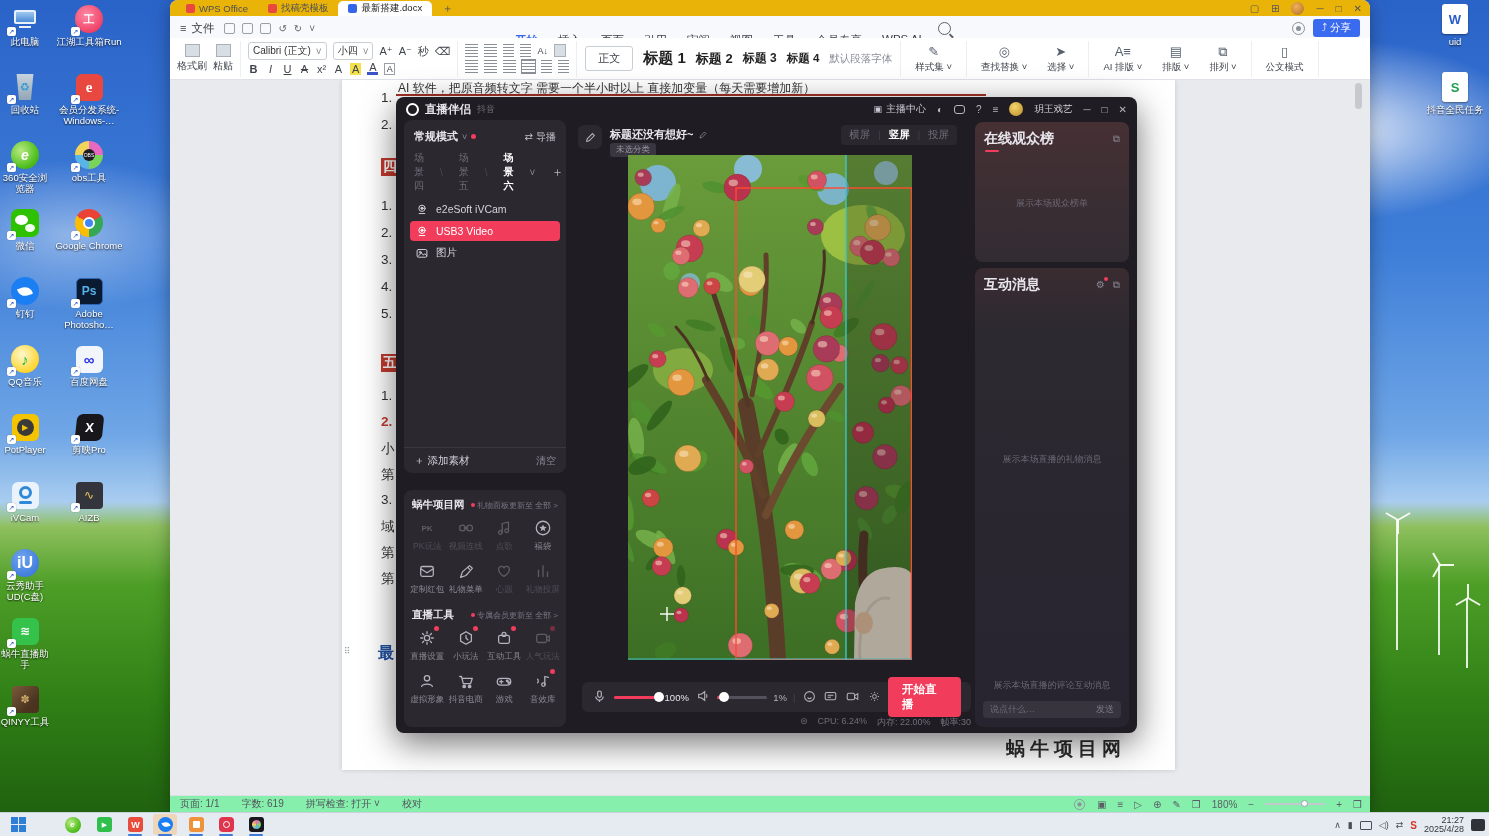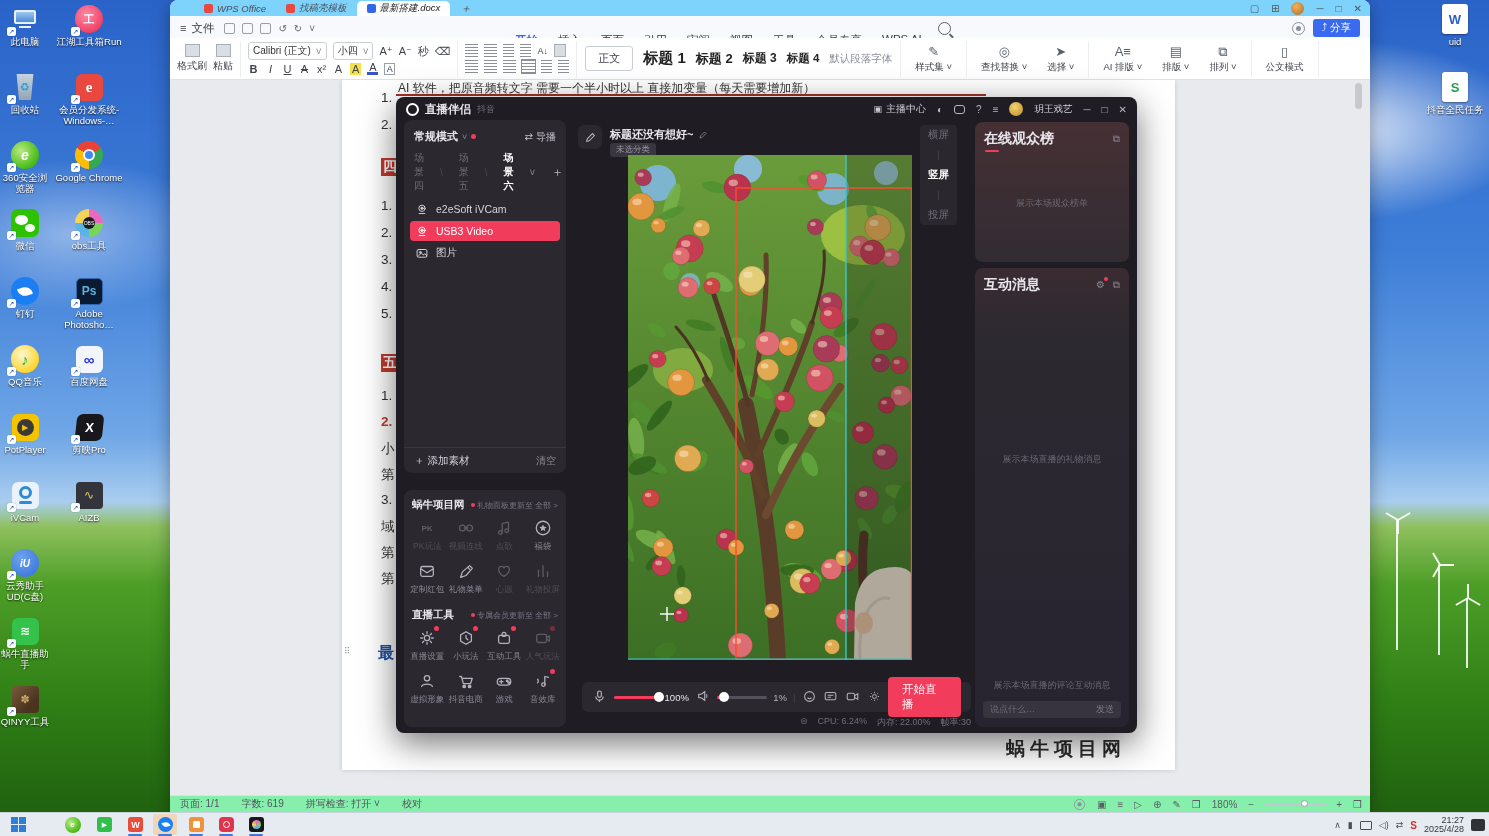--- a/index.html
+++ b/index.html
@@ -14,21 +14,21 @@
   #dright{right:2px;width:64px;top:4px;}
   .dicon{width:100%;height:68px;display:flex;flex-direction:column;align-items:center;cursor:default;}
   .dicon .ig{width:30px;height:30px;position:relative;display:flex;flex-direction:column;align-items:center;justify-content:center;}
   .dicon .sc{position:absolute;left:-3px;bottom:-2px;width:9px;height:9px;background:#fff;border-radius:2px;font-size:7px;line-height:9px;text-align:center;color:#1a57c8;box-shadow:0 0 1px rgba(0,0,0,.5);}
   .dicon .lbl{margin-top:3px;font-size:9.5px;line-height:10.5px;color:#fff;text-align:center;text-shadow:0 1px 2px rgba(0,0,0,.9);max-height:22px;overflow:hidden;max-width:76px;}
   
   .turbine{position:absolute;width:2px;background:rgba(255,255,255,.85);}
   .turbine i{position:absolute;left:1px;top:0;width:2px;height:14px;background:rgba(255,255,255,.9);transform-origin:1px 0;}
   
   #wps{position:absolute;left:170px;top:0;width:1200px;height:812px;background:#f4f6f9;border-radius:8px 8px 0 0;z-index:3;box-shadow:0 4px 18px rgba(0,0,0,.35);}
-  #wps-tabbar{position:absolute;left:0;top:0;right:0;height:16px;background:#7dd3fc;border-radius:8px 8px 0 0;display:flex;align-items:flex-end;padding-left:24px;font-style:italic;}
+  #wps-tabbar{position:absolute;left:0;top:0;right:0;height:16px;background:#eab308;border-radius:8px 8px 0 0;display:flex;align-items:flex-end;padding-left:6px;}
   .wtab{height:15px;display:flex;align-items:center;gap:4px;padding:0 10px;font-size:9.5px;color:#4a4e57;border-radius:5px 5px 0 0;}
   .wtab.active{background:#fff;color:#222;}
   .wtab .ti{width:9px;height:9px;border-radius:2px;display:inline-block;}
   .tabplus{font-size:11px;color:#555;margin-left:10px;}
   #wps-menurow{position:absolute;left:0;top:16px;right:0;height:24px;background:#f7f9fc;display:flex;align-items:center;font-size:11.5px;color:#3a3d44;}
   #wps-menus{display:flex;gap:0;margin-left:8px;}
   .wmenu{padding:3px 10px;position:relative;}
   .wmenu.active{color:#3466e8;font-weight:bold;}
   .wmenu.active::after{content:"";position:absolute;left:10px;right:10px;bottom:-2px;height:2px;background:#3466e8;}
   .qicons{display:flex;gap:7px;margin-left:10px;color:#666;font-size:10px;align-items:center;}
@@ -108,32 +108,32 @@
   .grid4{display:grid;grid-template-columns:repeat(4,1fr);padding:4px 4px 0;row-gap:8px;}
   .gitem{display:flex;flex-direction:column;align-items:center;gap:3px;color:#c5c2cc;position:relative;}
   .gitem .ic{width:20px;height:20px;color:#b5b2bd;display:flex;align-items:center;justify-content:center;position:relative;}
   .gitem .gl{font-size:8.5px;color:#8a8792;white-space:nowrap;}
   .gitem.dim{opacity:.38;}
   .gitem .rd{position:absolute;right:-2px;top:-2px;width:5px;height:5px;background:#f23c5c;border-radius:50%;}
   
   #c-editbox{position:absolute;left:182px;top:28px;width:24px;height:24px;background:#2b2830;border-radius:6px;display:flex;align-items:center;justify-content:center;color:#b5b2bd;}
   #c-title{position:absolute;left:214px;top:30px;font-size:11px;font-weight:bold;color:#e8e6ec;display:flex;gap:5px;align-items:center;}
   #c-cat{position:absolute;left:214px;top:46px;background:#39363f;color:#9a97a2;font-size:8.5px;padding:1px 6px;border-radius:3px;}
-  #c-modes{position:absolute;right:180px;top:28px;display:flex;gap:8px;align-items:center;background:#2a272e;border-radius:4px;padding:3px 8px;font-size:10.5px;color:#6f6c78;flex-direction:column;}
+  #c-modes{position:absolute;right:180px;top:28px;display:flex;gap:8px;align-items:center;background:#2a272e;border-radius:4px;padding:3px 8px;font-size:10.5px;color:#6f6c78;}
   #c-modes .on{color:#fff;font-weight:bold;}
   #c-modes .sep{color:#46434c;font-size:9px;}
   #preview{position:absolute;left:232px;top:58px;width:284px;height:505px;background:#000;}
   #preview svg{display:block;}
   #crosshair{position:absolute;left:232px;top:58px;pointer-events:none;}
   #bottombar{position:absolute;left:186px;top:585px;width:389px;height:30px;background:#2b2830;border-radius:6px;display:flex;align-items:center;padding:0 10px;gap:6px;font-size:9.5px;color:#b5b2bd;}
   .track{height:3px;background:#55515c;border-radius:2px;position:relative;}
   .track .fill{position:absolute;left:0;top:0;bottom:0;background:#f23c5c;border-radius:2px;}
   .track .knob{position:absolute;top:-4px;width:10px;height:10px;background:#fff;border-radius:50%;}
   .bicon{width:16px;text-align:center;color:#b5b2bd;}
-  #startlive{margin-left:auto;background:#f23c5c;color:#fff;font-size:11.5px;font-weight:normal;padding:5px 14px;border-radius:4px;}
+  #startlive{margin-left:auto;background:#f23c5c;color:#fff;font-size:11.5px;font-weight:bold;padding:5px 14px;border-radius:4px;}
   #stats{position:absolute;left:186px;top:619px;width:389px;text-align:right;font-size:9px;color:#716d7a;display:flex;justify-content:flex-end;gap:10px;}
   
   #rp-card1{left:579px;top:25px;width:154px;height:140px;background:linear-gradient(180deg,#463034 0%,#3a2e33 55%,#332c33 100%);}
   #rp-card2{left:579px;top:171px;width:154px;height:459px;background:linear-gradient(180deg,#3a2c31 0%,#2c2930 14%,#272430 100%);}
   .rphead{display:flex;align-items:center;padding:8px 9px 0;gap:6px;}
   .rphead .t{font-size:14px;font-weight:bold;color:#e8e6ec;position:relative;}
   .rphead .t.uline::after{content:"";position:absolute;left:1px;bottom:-4px;width:14px;height:2px;background:#f23c5c;border-radius:2px;}
   .rphead .ri{margin-left:auto;display:flex;gap:8px;color:#8a8792;font-size:10px;}
   .rph-ic{position:relative;}
   .rph-ic .rd{position:absolute;right:-3px;top:-2px;width:4px;height:4px;background:#f23c5c;border-radius:50%;}
@@ -237,21 +237,21 @@
           <span style="width:27px;height:27px;border-radius:6px;background:#eaf3fc;display:flex;flex-direction:column;align-items:center;justify-content:center">
             <i style="width:13px;height:13px;border:3px solid #2f88d8;border-radius:50%"></i>
             <i style="width:13px;height:3px;background:#2f88d8;border-radius:2px;margin-top:2px"></i>
           </span>
           <span class="sc">↗</span>
         </span>
         <span class="lbl">iVCam</span>
       </div>
       <div class="dicon">
         <span class="ig">
-          <span style="width:28px;height:28px;border-radius:50%;background:radial-gradient(circle at 38% 32%,#6fa3ec,#2f6fd8);display:flex;align-items:center;justify-content:center;color:#fff;font-size:10px;font-weight:bold;font-style:italic">iU</span>
+          <span style="width:28px;height:28px;border-radius:50%;background:radial-gradient(circle at 38% 32%,#6fa3ec,#2f6fd8);display:flex;align-items:center;justify-content:center;color:#fff;font-size:16px;font-weight:bold;">iU</span>
           <span class="sc">↗</span>
         </span>
         <span class="lbl">云秀助手UD(C盘)</span>
       </div>
       <div class="dicon">
         <span class="ig">
           <span style="width:27px;height:27px;border-radius:6px;background:#35c24a;display:flex;align-items:center;justify-content:center;color:#fff;font-size:12px;font-weight:bold">≋</span>
           <span class="sc">↗</span>
         </span>
         <span class="lbl">蜗牛直播助手</span>
@@ -271,38 +271,38 @@
           <span class="sc">↗</span>
         </span>
         <span class="lbl">江湖工具箱Run</span>
       </div>
       <div class="dicon">
         <span class="ig">
           <span style="width:27px;height:27px;border-radius:6px;background:#e8483f;display:flex;align-items:center;justify-content:center;color:#fff;font-size:15px;font-weight:bold;font-family:'Liberation Serif',serif">e</span>
           <span class="sc">↗</span>
         </span>
         <span class="lbl">会员分发系统-Windows-…</span>
+      </div>
+      <div class="dicon">
+        <span class="ig">
+          <span style="width:28px;height:28px;border-radius:50%;background:conic-gradient(#e86ac0 0 90deg,#7ad45a 90deg 180deg,#5ab4e8 180deg 270deg,#f2d45a 270deg 360deg);position:relative;display:block">
+            <i style="position:absolute;inset:8px;background:#1c1c22;border-radius:50%;color:#fff;font-size:5px;display:flex;align-items:center;justify-content:center;font-style:normal">OBS</i>
+          </span>
+          <span class="sc">↗</span>
+        </span>
+        <span class="lbl">obs工具</span>
       </div>
       <div class="dicon">
         <span class="ig">
           <span style="width:28px;height:28px;border-radius:50%;background:conic-gradient(from -60deg,#ea4335 0 120deg,#34a853 120deg 240deg,#fbbc05 240deg 360deg);position:relative;display:block">
             <i style="position:absolute;inset:8px;background:#4285f4;border:2.5px solid #fff;border-radius:50%"></i>
           </span>
           <span class="sc">↗</span>
         </span>
         <span class="lbl">Google Chrome</span>
-      </div>
-      <div class="dicon">
-        <span class="ig">
-          <span style="width:28px;height:28px;border-radius:50%;background:conic-gradient(#e86ac0 0 90deg,#7ad45a 90deg 180deg,#5ab4e8 180deg 270deg,#f2d45a 270deg 360deg);position:relative;display:block">
-            <i style="position:absolute;inset:8px;background:#1c1c22;border-radius:50%;color:#fff;font-size:5px;display:flex;align-items:center;justify-content:center;font-style:normal">OBS</i>
-          </span>
-          <span class="sc">↗</span>
-        </span>
-        <span class="lbl">obs工具</span>
       </div>
       <div class="dicon">
         <span class="ig">
           <span style="width:27px;height:27px;border-radius:5px;background:#0a1a30;border:1.5px solid #2f66b0;display:flex;align-items:center;justify-content:center;color:#5ab0e8;font-size:12px;font-weight:bold">Ps</span>
           <span class="sc">↗</span>
         </span>
         <span class="lbl">Adobe Photosho…</span>
       </div>
       <div class="dicon">
         <span class="ig">

